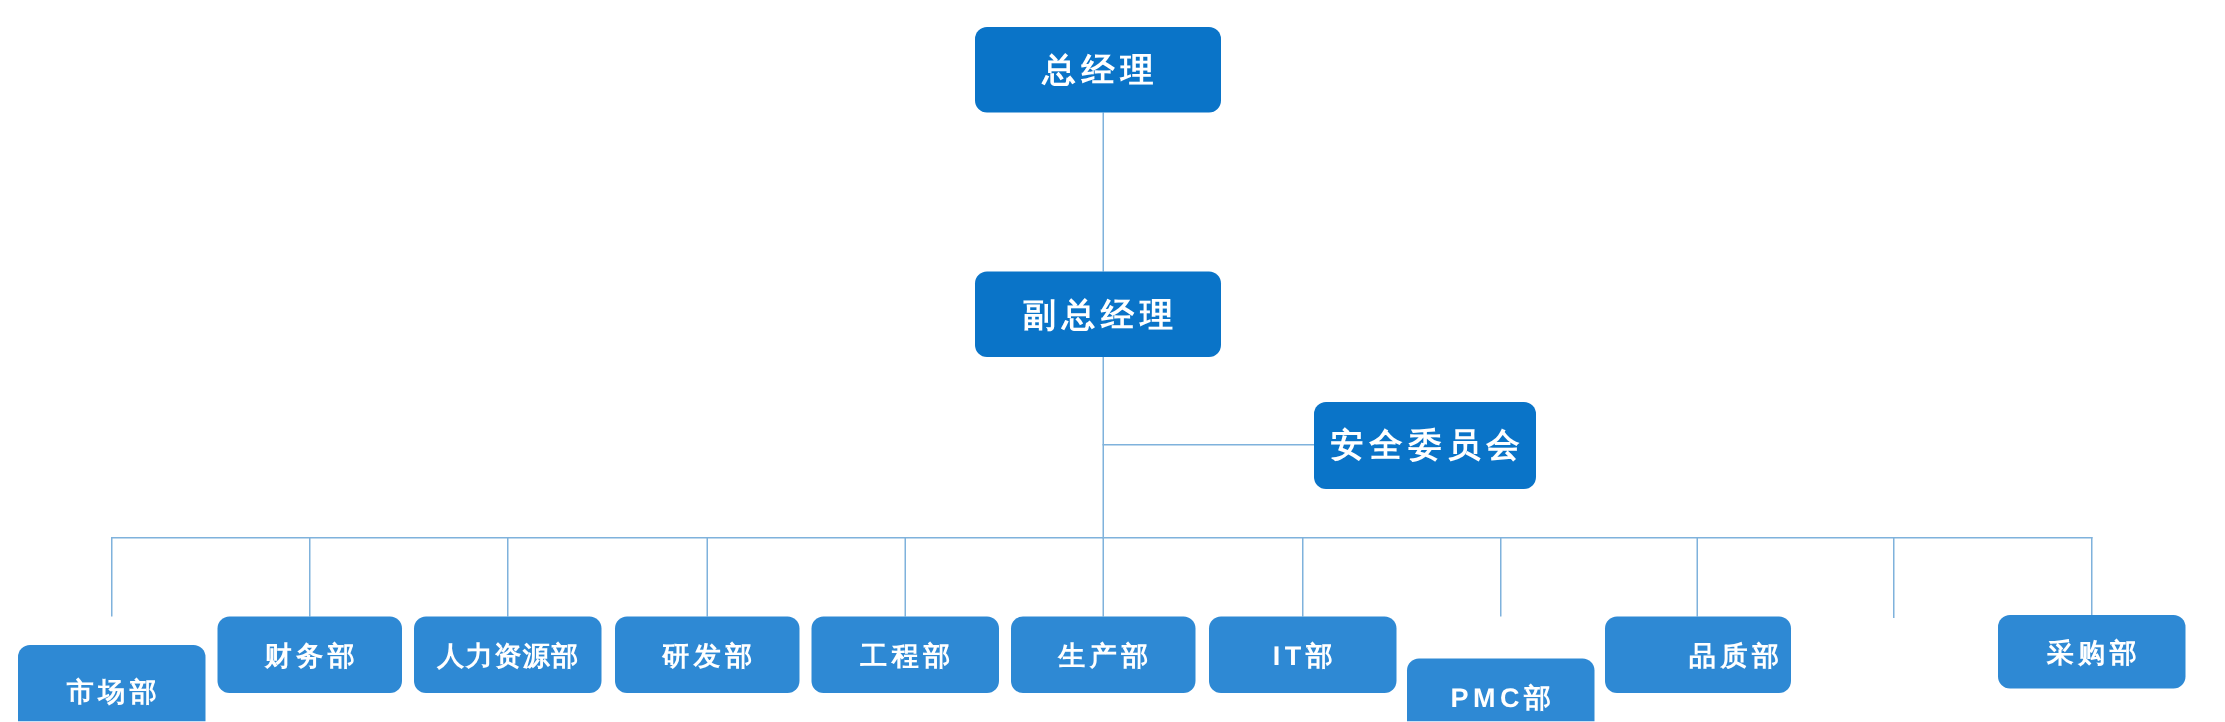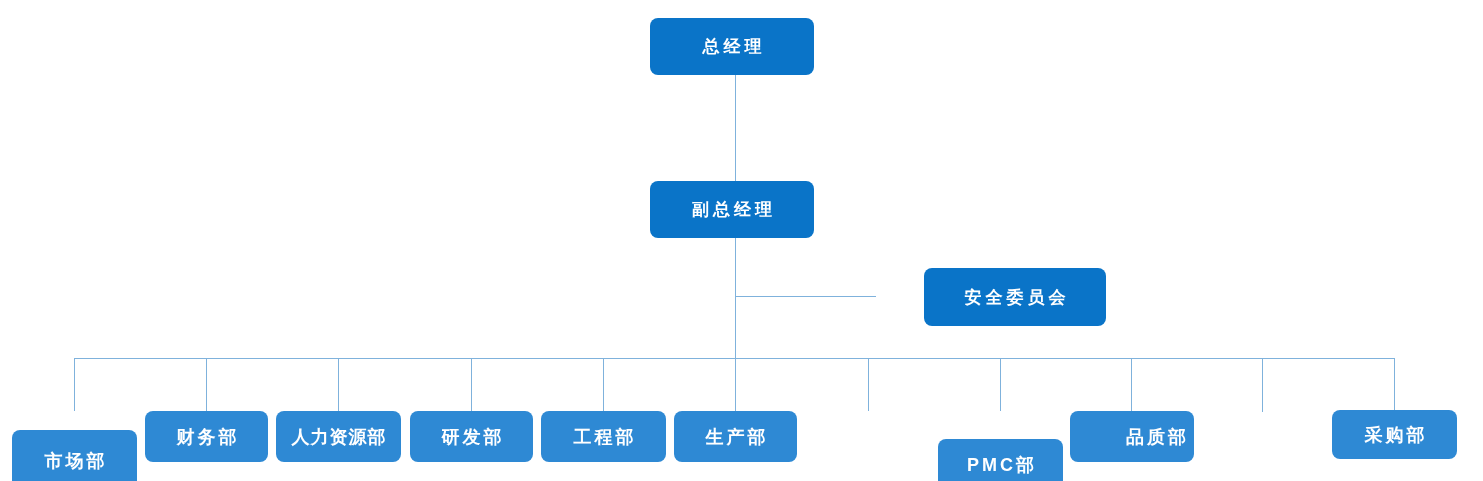--- a/index.html
+++ b/index.html
@@ -35,21 +35,21 @@
     justify-content: center;
     border-radius: 8px;
     color: #ffffff;
     text-align: center;
     line-height: 1;
     white-space: nowrap;
     user-select: none;
   }
   .node.level-top {
     background: #0a74c8;
-    font-size: 17px;
+    font-size: 22px;
     font-weight: bold;
     letter-spacing: 4px;
     text-indent: 4px;
   }
   .node.level-dept {
     background: #2e89d4;
     font-size: 18px;
     font-weight: bold;
     letter-spacing: 1px;
     text-indent: 1px;
@@ -88,21 +88,21 @@
   <div class="conn v" style="left:1394px; top:358px; height:52px;"></div>
 
   <div class="node level-top" style="left:650px; top:18px; width:164px; height:57px;">
     <span class="node-label">总经理</span>
   </div>
 
   <div class="node level-top" style="left:650px; top:181px; width:164px; height:57px;">
     <span class="node-label">副总经理</span>
   </div>
 
-  <div class="node level-top" style="left:876px; top:268px; width:182px; height:58px;margin-left:48px;">
+  <div class="node level-top" style="left:876px; top:268px; width:148px; height:58px;">
     <span class="node-label">安全委员会</span>
   </div>
 
   <div class="node level-dept wide-letter" style="left:12px; top:430px; width:125px; height:62px;">
     <span class="node-label">市场部</span>
   </div>
 
   <div class="node level-dept wide-letter" style="left:145px; top:411px; width:123px; height:51px;">
     <span class="node-label">财务部</span>
   </div>
@@ -116,20 +116,23 @@
   </div>
 
   <div class="node level-dept wide-letter" style="left:410px; top:411px; width:123px; height:51px;">
     <span class="node-label">研发部</span>
   </div>
 
   <div class="node level-dept wide-letter" style="left:674px; top:411px; width:123px; height:51px;">
     <span class="node-label">生产部</span>
   </div>
 
+  <div class="node level-dept wide-letter" style="left:806px; top:411px; width:125px; height:51px;">
+    <span class="node-label">IT部</span>
+  </div>
 
   <div class="node level-dept wide-letter" style="left:938px; top:411px; width:125px; height:51px;margin-top:28px;">
     <span class="node-label">PMC部</span>
   </div>
 
   <div class="node level-dept wide-letter" style="left:1070px; top:411px; width:124px; height:51px;padding-left:48px;">
     <span class="node-label">品质部</span>
   </div>
 
 

